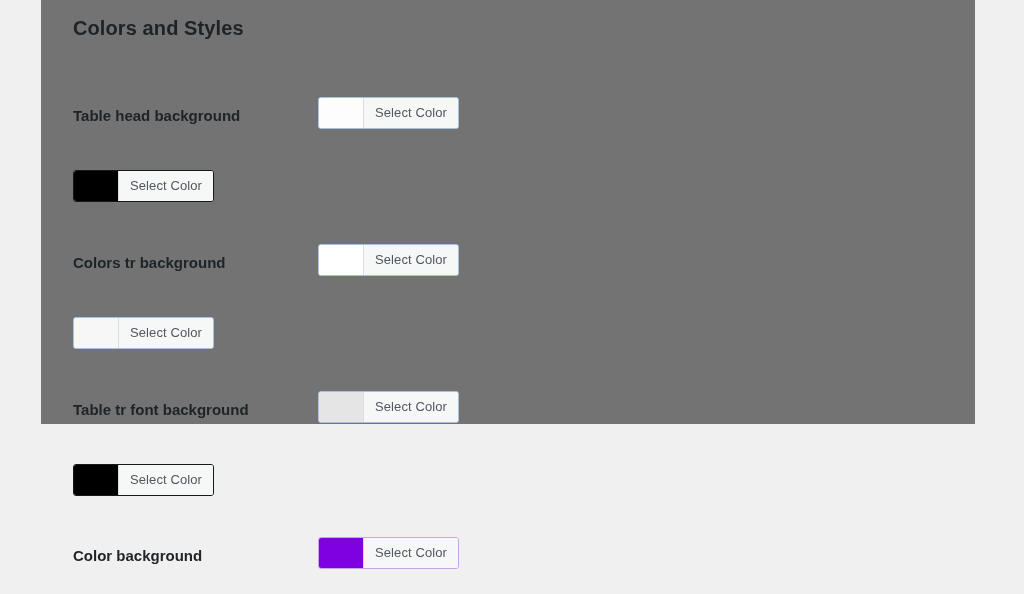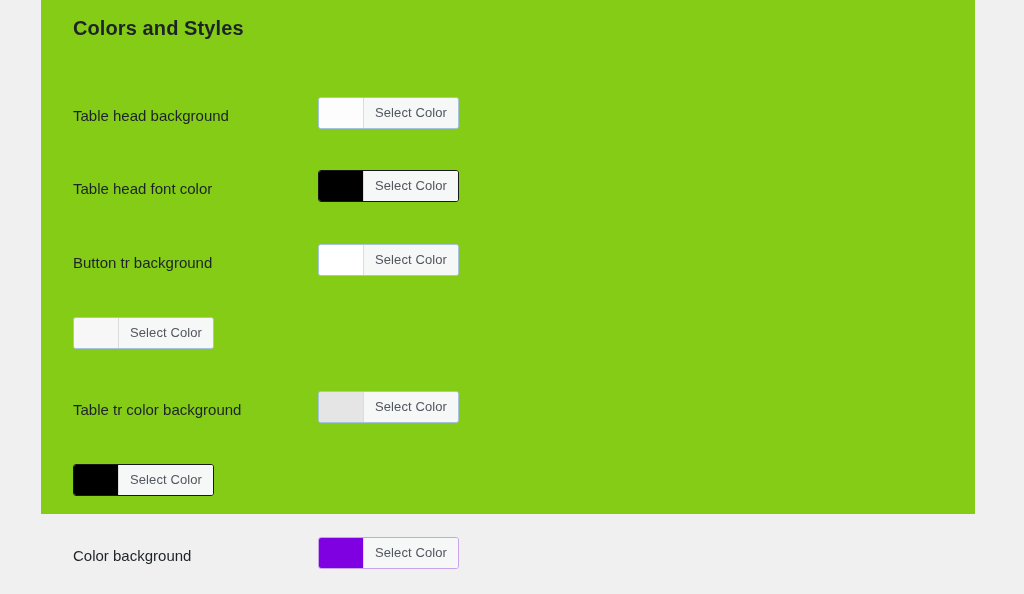--- a/index.html
+++ b/index.html
@@ -15,22 +15,22 @@
     overflow: hidden;
     -webkit-font-smoothing: antialiased;
   }
 
   
   .page-wrap {
     position: absolute;
     left: 41px;
     top: 0;
     width: 934px;
-    height: 514px;
-    background: #84cc16;
+    height: 424px;
+    background: #737373;
     box-sizing: border-box;
   }
 
   .section-title {
     position: absolute;
     left: 32px;
     top: 14px;
     font-size: 20px;
     line-height: 28px;
     font-weight: 600;
@@ -52,21 +52,21 @@
     height: 73.4px;
     display: flex;
     align-items: flex-start;
   }
 
   .row-label {
     width: 245px;
     flex: 0 0 245px;
     font-size: 15px;
     line-height: 20px;
-    font-weight: 400;
+    font-weight: 700;
     color: #1d2327;
     padding-top: 18px;
     white-space: nowrap;
   }
 
   .row-control {
     flex: 1 1 auto;
     padding-top: 9px;
   }
 
@@ -122,41 +122,40 @@
   <div class="settings-table">
 
   <div class="setting-row">
         <div class="row-label">Table head background</div>
         <div class="row-control"><button class="color-picker-btn" type="button">
             <span class="color-swatch" style="background: rgb(253, 253, 253);"></span>
             <span class="color-btn-label">Select Color</span>
           </button></div>
       </div>
       <div class="setting-row">
-        <div class="row-label">Table head font color</div>
         <div class="row-control"><button class="color-picker-btn dark-border" type="button">
             <span class="color-swatch" style="background: rgb(0, 0, 0);"></span>
             <span class="color-btn-label">Select Color</span>
           </button></div>
       </div>
       <div class="setting-row">
-        <div class="row-label">Button tr background</div>
+        <div class="row-label">Colors tr background</div>
         <div class="row-control"><button class="color-picker-btn" type="button">
             <span class="color-swatch" style="background: rgb(255, 255, 255);"></span>
             <span class="color-btn-label">Select Color</span>
           </button></div>
       </div>
       <div class="setting-row">
         <div class="row-control"><button class="color-picker-btn" type="button">
             <span class="color-swatch" style="background: rgb(247, 247, 247);"></span>
             <span class="color-btn-label">Select Color</span>
           </button></div>
       </div>
       <div class="setting-row">
-        <div class="row-label">Table tr color background</div>
+        <div class="row-label">Table tr font background</div>
         <div class="row-control"><button class="color-picker-btn" type="button">
             <span class="color-swatch" style="background: rgb(229, 229, 229);"></span>
             <span class="color-btn-label">Select Color</span>
           </button></div>
       </div>
       <div class="setting-row">
         <div class="row-control"><button class="color-picker-btn dark-border" type="button">
             <span class="color-swatch" style="background: rgb(0, 0, 0);"></span>
             <span class="color-btn-label">Select Color</span>
           </button></div>

